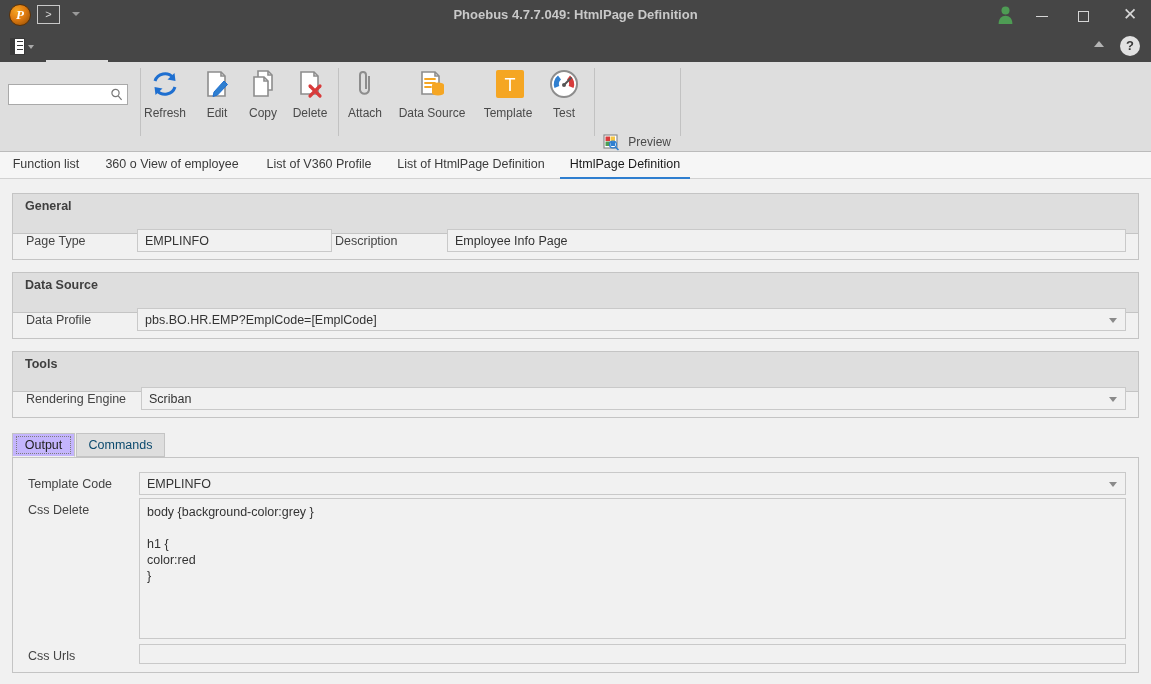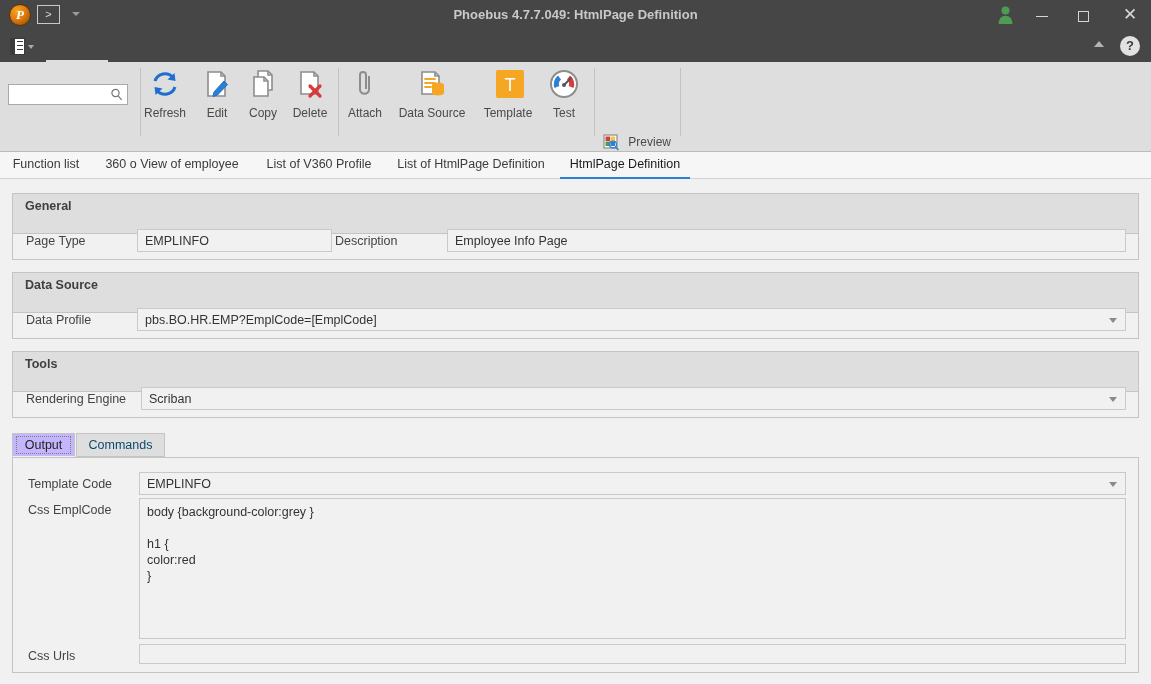--- a/index.html
+++ b/index.html
@@ -442,21 +442,21 @@
     <div class="inner-tab" style="left:64px; width:89px;">Commands</div>
   </div>
 
   <div class="panel" style="top:457px; height:216px;">
     <div class="fld-label" style="left:15px; top:17px;">Template Code</div>
     <div class="txt-field" style="left:126px; top:14px; width:987px; height:23px;">
       <div class="val">EMPLINFO</div>
       <div class="combo-caret"></div>
     </div>
 
-    <div class="fld-label" style="left:15px; top:43px;">Css EmplCode</div>
+    <div class="fld-label" style="left:15px; top:43px;">Css Delete</div>
     <div class="textarea-field" style="left:126px; top:40px; width:987px; height:141px;">body {background-color:grey }
 
 h1 {
 color:red
 }</div>
 
     <div class="fld-label" style="left:15px; top:189px;">Css Urls</div>
     <div class="txt-field" style="left:126px; top:186px; width:987px; height:20px;">
       <div class="val" style="line-height:18px;"></div>
     </div>

